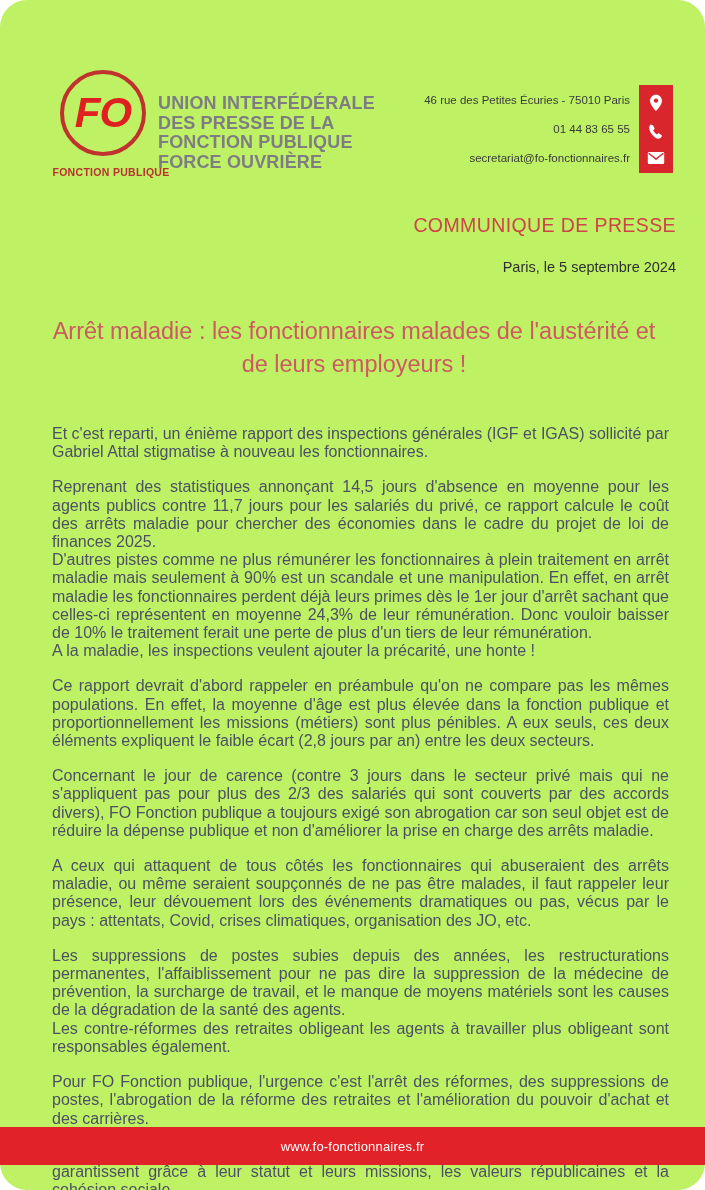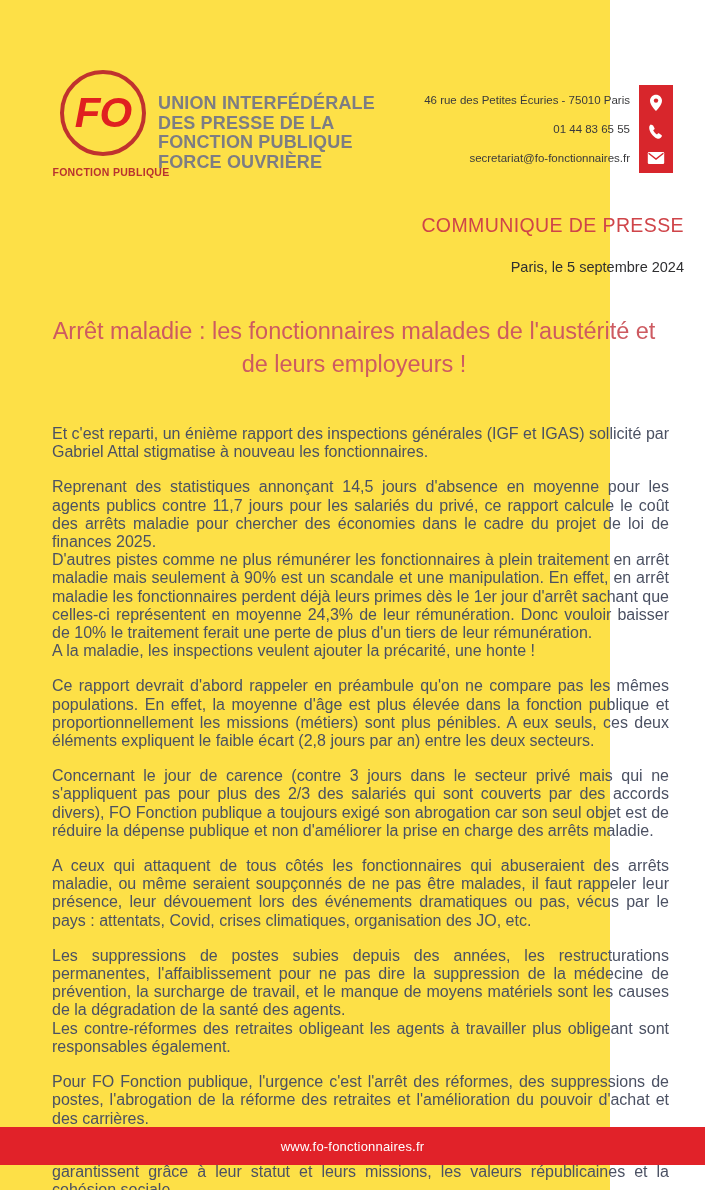--- a/index.html
+++ b/index.html
@@ -10,23 +10,24 @@
   body {
     width: 705px;
     height: 1190px;
     position: relative;
     font-family: "Liberation Sans", sans-serif;
     overflow: hidden;
   }
 
   .page {
     position: relative;
-    width: 610px;
+    width: 705px;
     height: 1190px;
-    background: #fde047;
+    background: #bef264;
+    border-radius: 27px;
   }
 
   
   .header {
     position: absolute;
     top: 64px;
     left: 0;
     width: 705px;
     height: 130px;
   }
@@ -131,21 +132,21 @@
     justify-content: space-around;
     padding: 3px 0;
     box-sizing: border-box;
   }
   .icon-strip svg { display: block; }
 
   
   .communique {
     position: absolute;
     top: 214px;
-    left: 8px;
+    left: 0;
     width: 676px;
     text-align: right;
   }
   .communique-title {
     color: #cf4449;
     font-size: 19.5px;
     letter-spacing: 0.4px;
     font-family: "Liberation Sans", sans-serif;
   }
   .communique-date {

